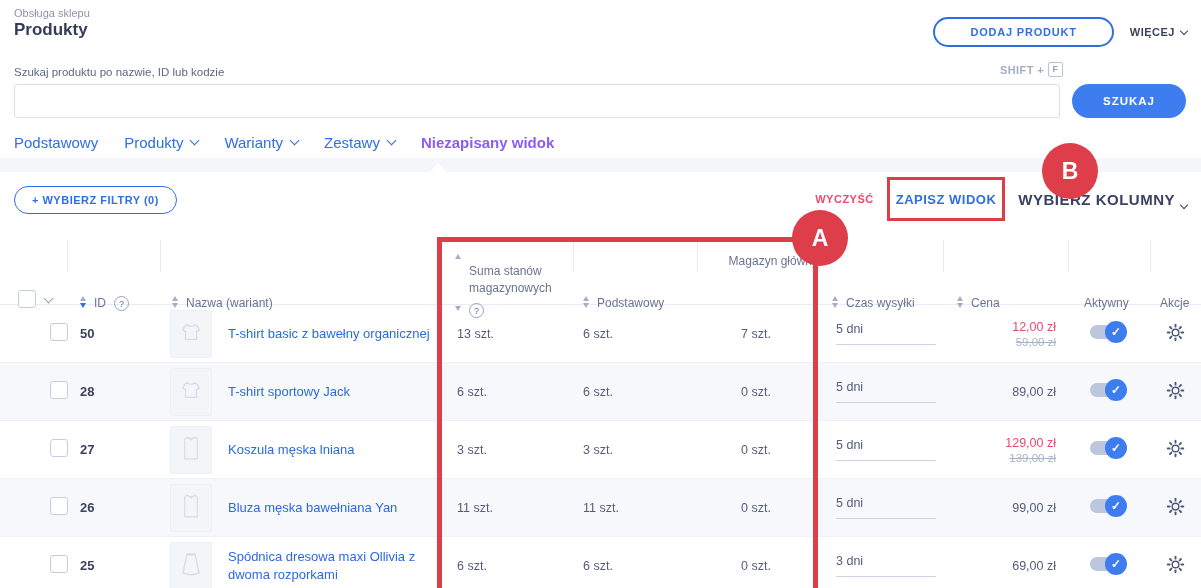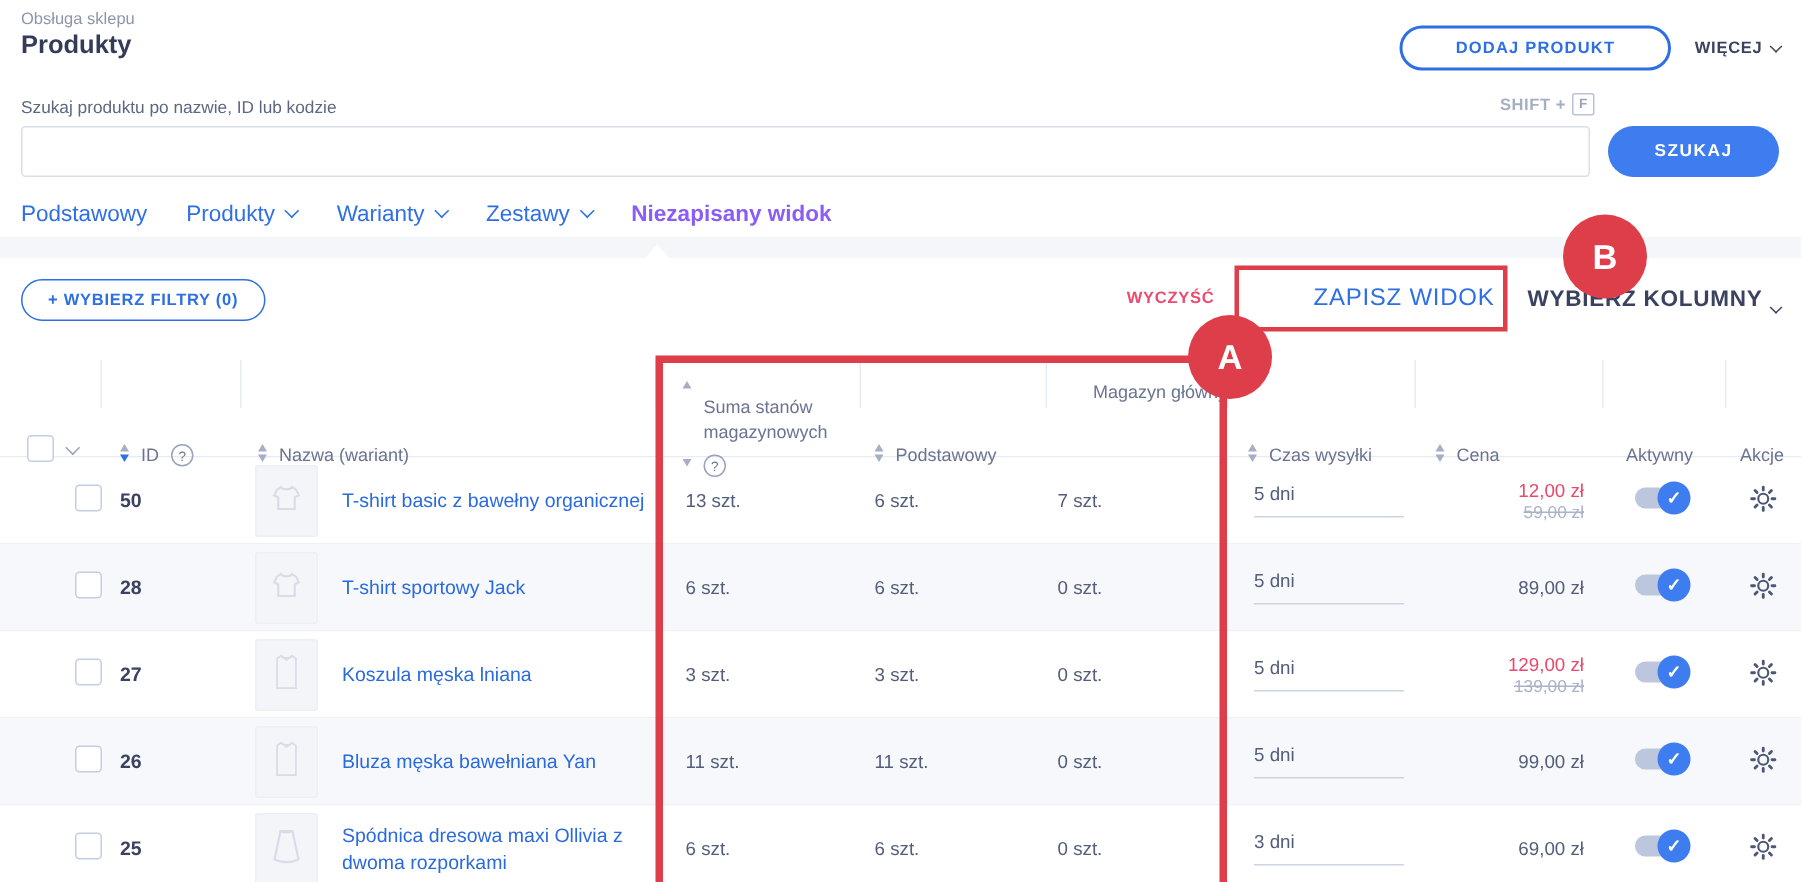--- a/index.html
+++ b/index.html
@@ -47,21 +47,21 @@
                 border-left:8px solid transparent; border-right:8px solid transparent;
                 border-bottom:9px solid #ffffff; }
 
   
   .btn-filters { position:absolute; left:14px; top:186px; border:1.5px solid #2e6fe3; color:#2e6fe3;
                  background:#fff; border-radius:14px; padding:7px 17px; font-size:11px; font-weight:bold;
                  letter-spacing:.5px; cursor:pointer; font-family:inherit; }
   .toolbar-right { position:absolute; top:178px; right:14px; height:42px; display:flex; align-items:center; gap:13px; }
   .link-clear { color:#ec4a6e; font-size:11px; font-weight:bold; letter-spacing:.5px; cursor:pointer; }
   .save-wrap { border:3px solid #dd3e49; padding:10px 6px; }
-  .link-save { color:#2e6fe3; font-size:16px; font-weight:normal; letter-spacing:.5px; cursor:pointer;margin-left:44px; }
+  .link-save { color:#2e6fe3; font-size:13px; font-weight:bold; letter-spacing:.5px; cursor:pointer; }
   .link-columns { color:#3a4260; font-size:15px; font-weight:bold; letter-spacing:.5px; cursor:pointer; display:flex; align-items:flex-end; }
 
   
   .ann-circle { position:absolute; width:56px; height:56px; border-radius:50%; background:#dd3e49;
                 color:#fff; font-size:23px; font-weight:bold; display:flex; align-items:center;
                 justify-content:center; z-index:9; }
   .circle-a { left:792px; top:210px; }
   .circle-b { left:1042px; top:143px; }
   .box-a { position:absolute; left:437px; top:237px; width:381px; height:365px;
            border:5px solid #dd3e49; z-index:8; pointer-events:none; }
@@ -103,21 +103,21 @@
   .tbody .trow.alt { background:#f7f8fb; }
   .cell { font-size:12.5px; color:#545e7a; }
   .cell-check { padding-left:50px; }
   .cell-id { padding-left:13px; font-size:13px; font-weight:bold; color:#3a4260; }
   .cell-name { padding-left:10px; display:flex; align-items:center; gap:16px; }
   .thumb { width:42px; height:48px; background:#f3f5f9; border:1px solid #eceff5; border-radius:2px;
            display:flex; align-items:center; justify-content:center; flex:none; }
   .name-link { color:#2a6adf; font-size:13px; line-height:1.35; cursor:pointer; text-decoration:none; }
   .cell-sum { padding-left:20px; }
   .cell-basic { padding-left:10px; }
-  .cell-main { padding-left:8px; }
+  .cell-main { padding-left:8px;margin-left:36px; }
   .cell-ship { padding-left:18px; }
   .ship-field { display:inline-block; width:100px; border-bottom:1px solid #ccd4e3; padding-bottom:8px;
                 font-size:12.5px; color:#545e7a; cursor:text; }
   .cell-price { text-align:right; padding-right:12px; font-size:12.5px; color:#545e7a; }
   .price-now.promo { color:#e84a6c; }
   .price-old { display:block; color:#a9b2c9; text-decoration:line-through; font-size:11.5px; margin-top:2px; }
   .cell-active { padding-left:22px; }
   .toggle { display:inline-block; width:34px; height:14px; border-radius:7px; background:#bcc6dc; position:relative; cursor:pointer; }
   .toggle .knob { position:absolute; right:-3px; top:-4px; width:22px; height:22px; border-radius:50%;
                   background:#3e7df0; color:#fff; font-size:12px; font-weight:bold; line-height:22px; text-align:center; }

